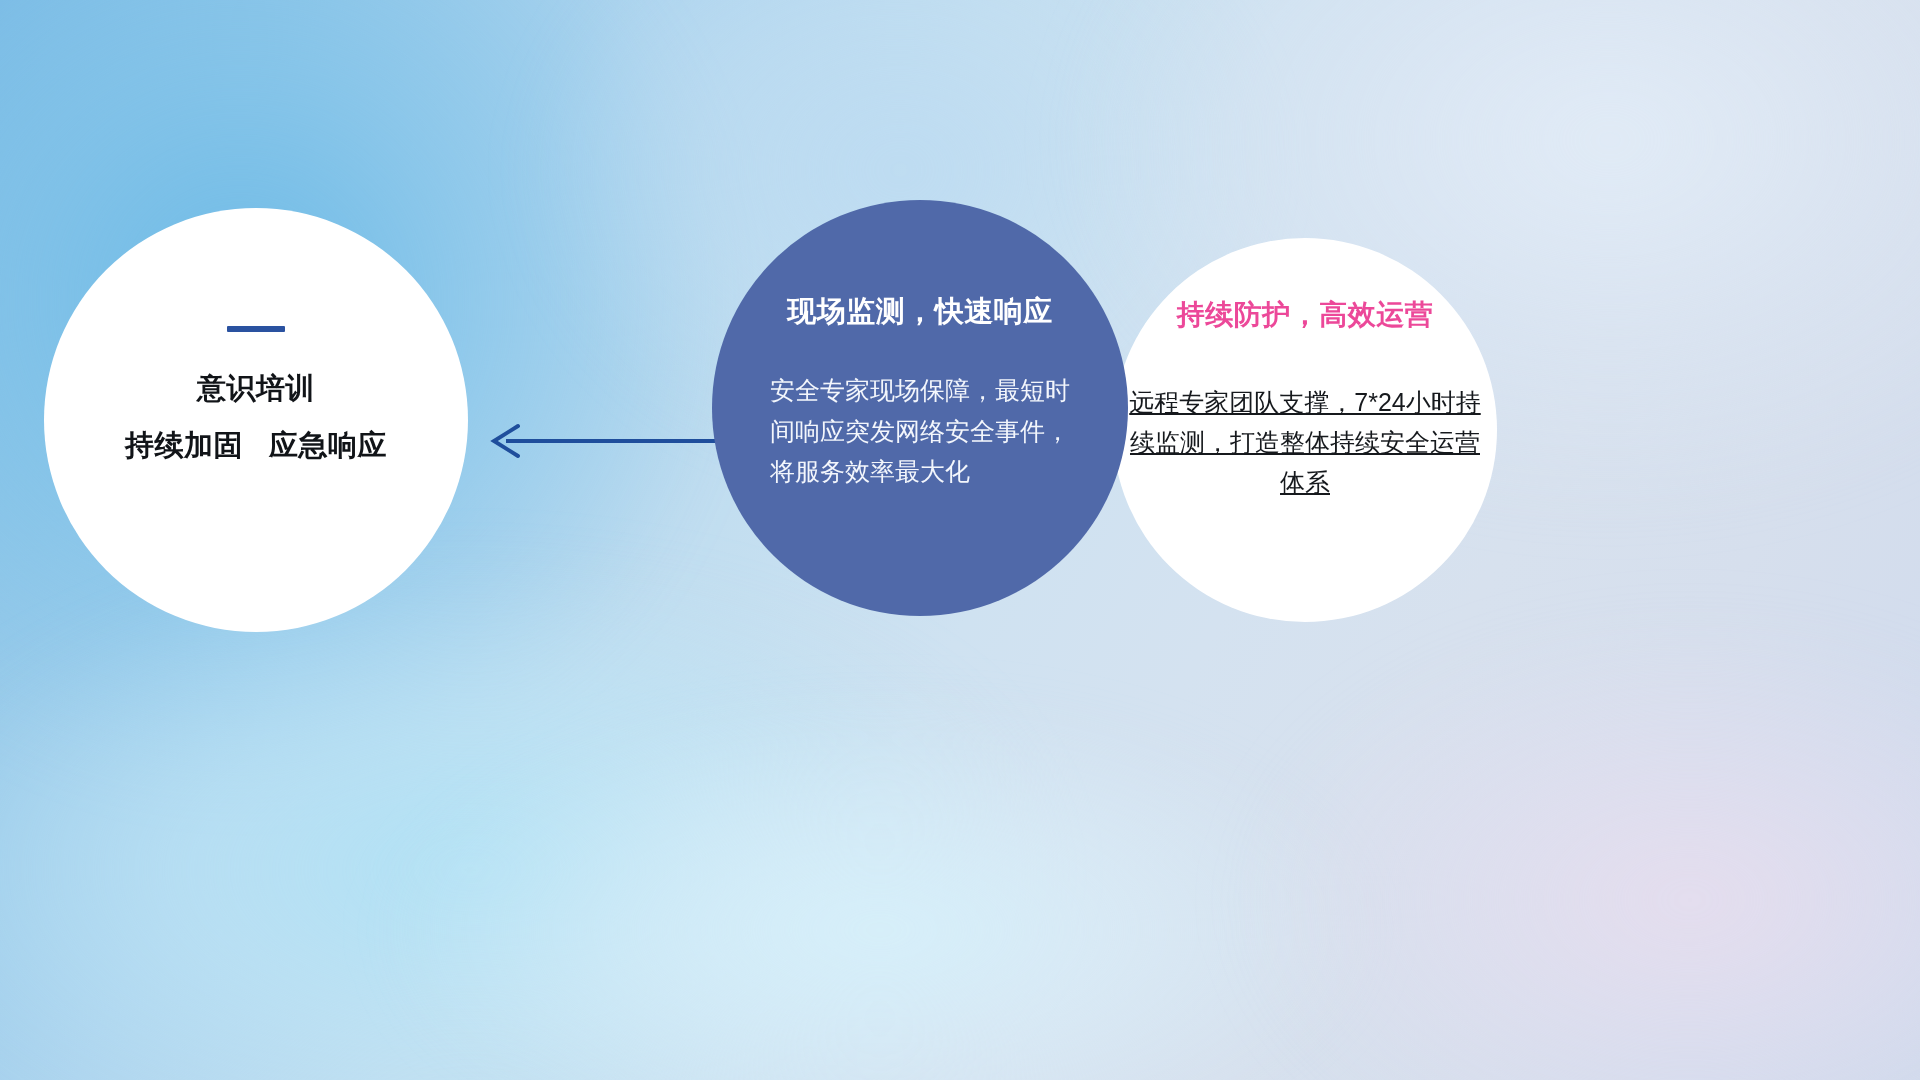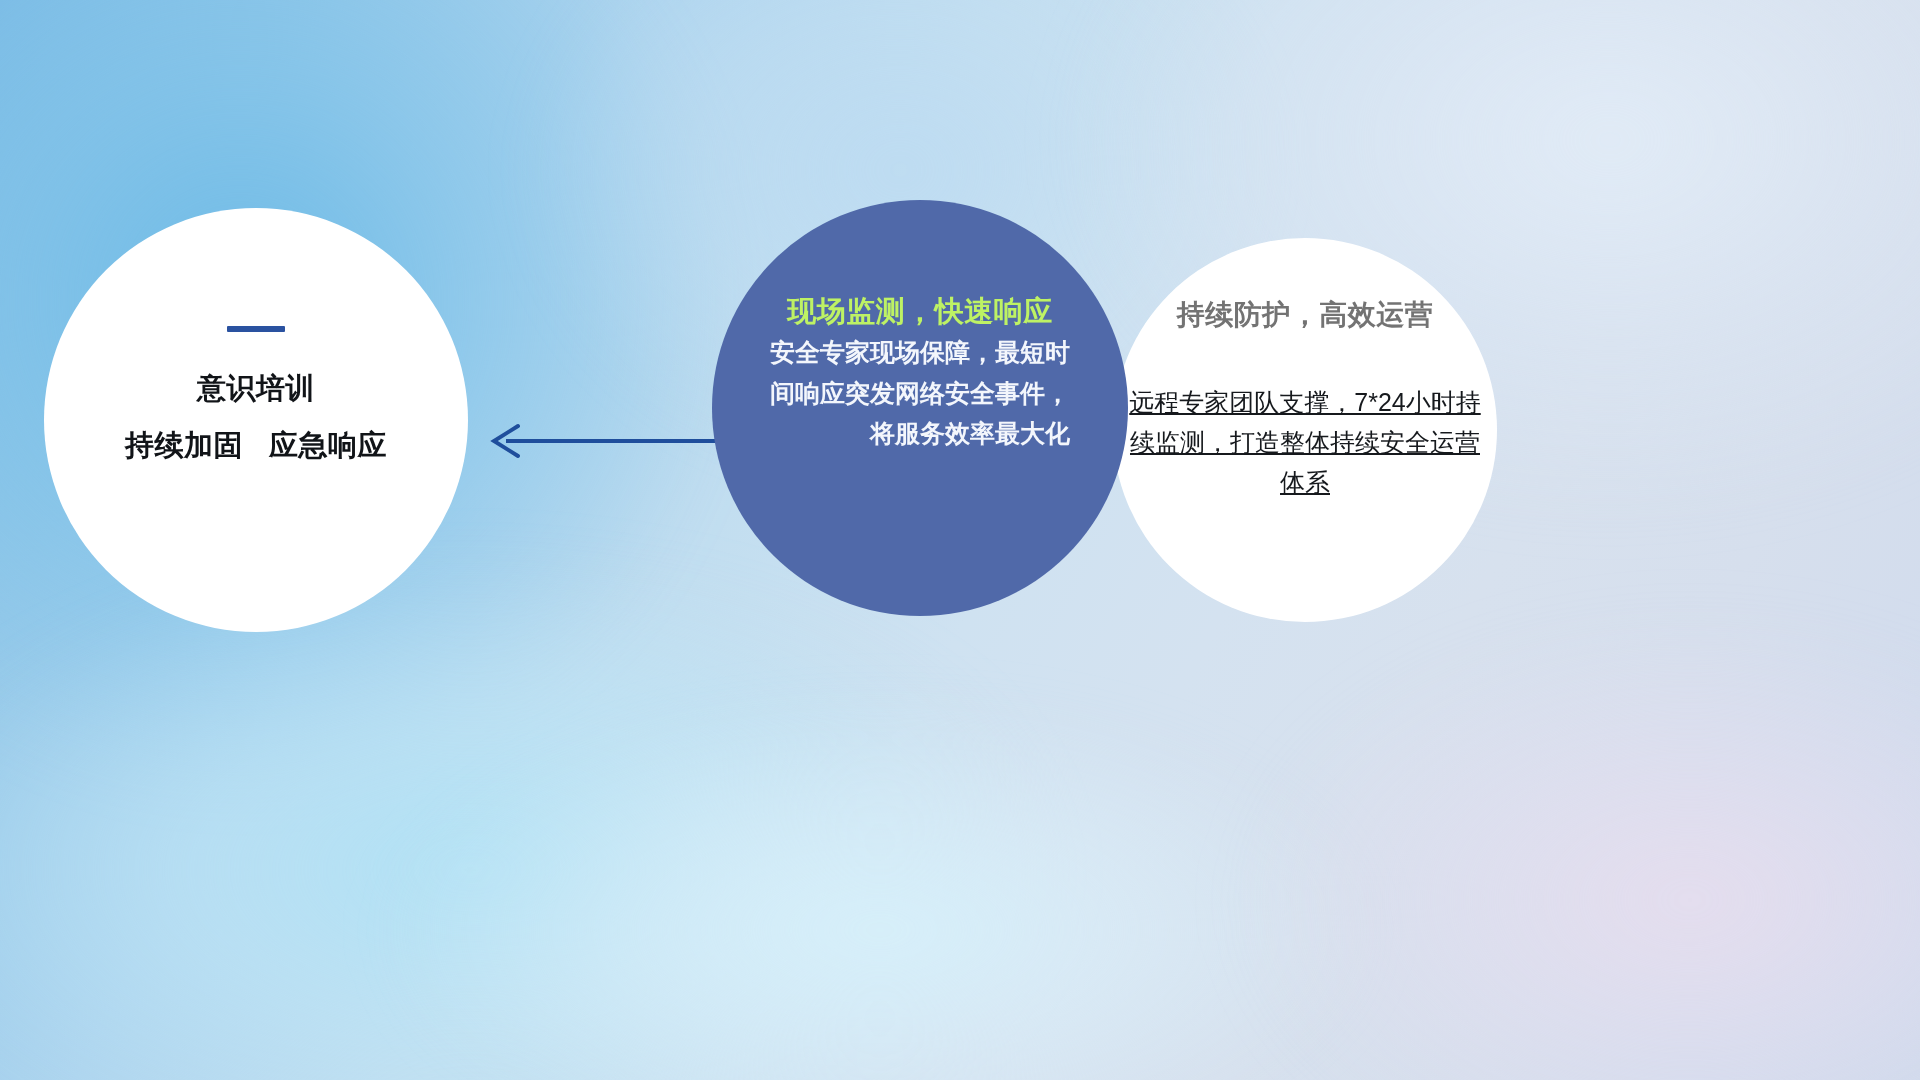--- a/index.html
+++ b/index.html
@@ -144,48 +144,48 @@
     top: 200px;
     width: 416px;
     height: 416px;
     background: #5069a9;
     z-index: 6;
   }
   #circle-mid .heading {
     margin-top: 92px;
     font-size: 29px;
     font-weight: bold;
-    color: #bef264;
+    color: #ffffff;
     letter-spacing: 0.5px;
     white-space: nowrap;
   }
   #circle-mid .body {
+    margin-top: 38px;
     width: 300px;
-    text-align: right;
+    text-align: left;
     font-size: 25px;
     line-height: 1.62;
     color: #f3f6fc;
-    font-weight: bold;
   }
 
   
   #circle-right {
     left: 1113px;
     top: 238px;
     width: 384px;
     height: 384px;
     background: #ffffff;
     z-index: 5;
     overflow: hidden;
   }
   #circle-right .heading {
     margin-top: 58px;
     font-size: 28px;
     font-weight: bold;
-    color: #737373;
+    color: #ec4899;
     letter-spacing: 0.5px;
     white-space: nowrap;
   }
   #circle-right .body {
     margin-top: 48px;
     width: 356px;
     text-align: center;
     font-size: 25px;
     line-height: 1.6;
     color: #16191d;

